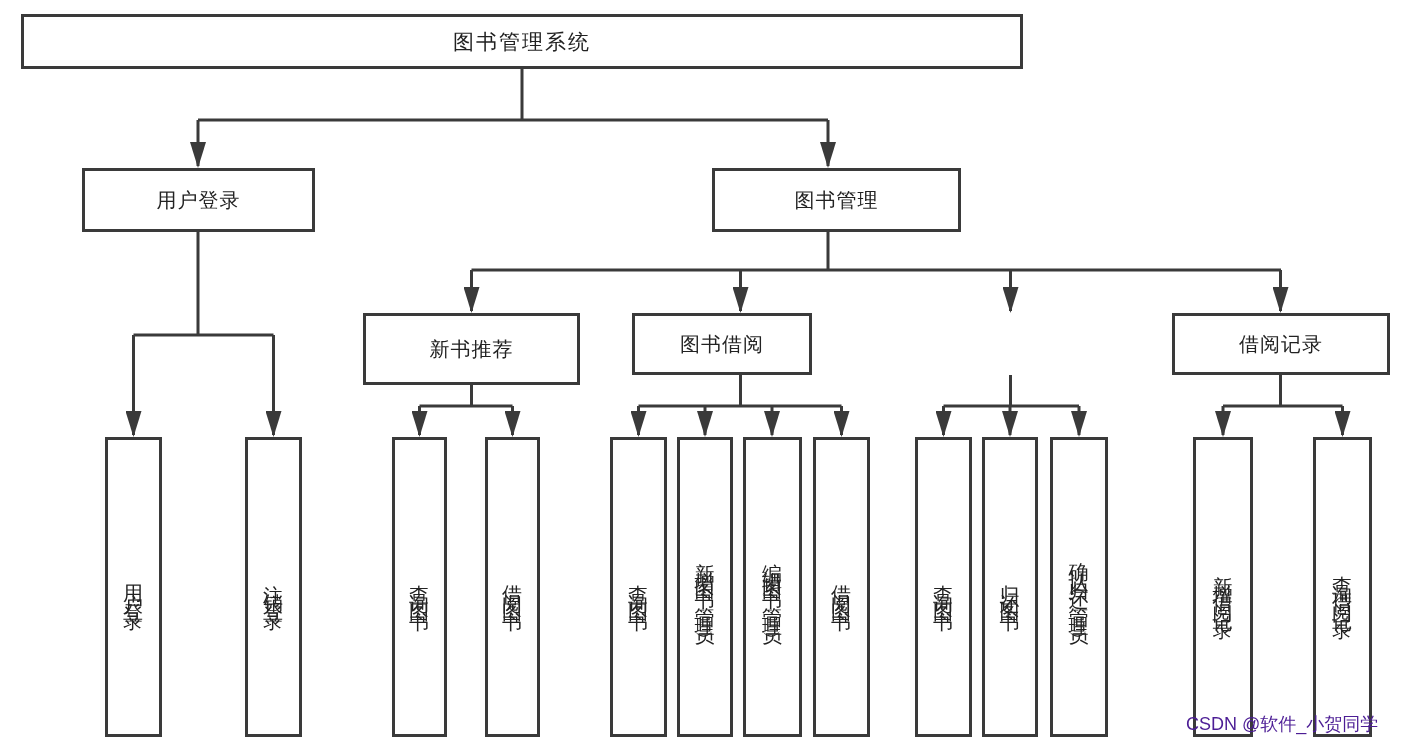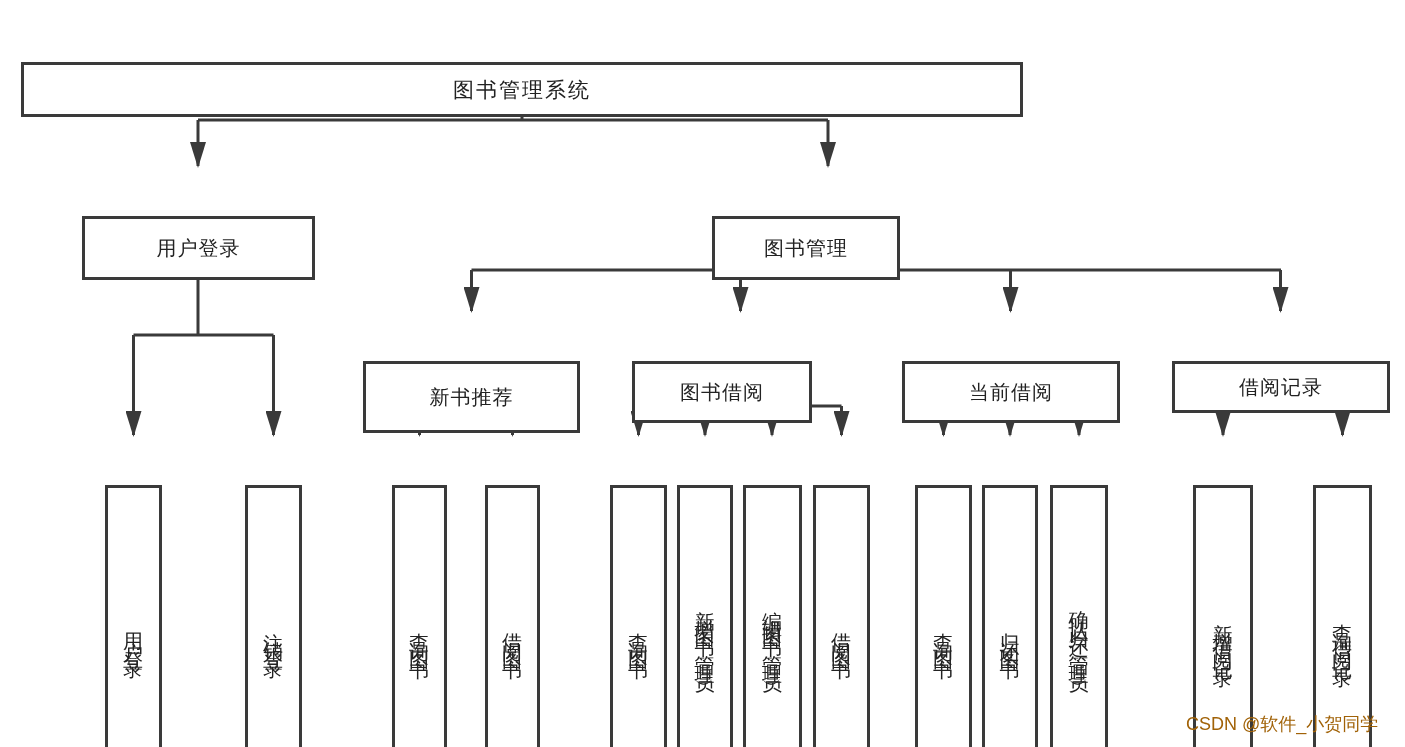--- a/index.html
+++ b/index.html
@@ -14,36 +14,35 @@
   #wires { position:absolute; left:0; top:0; width:1405px; height:747px; }
   .box {
     position:absolute;
     box-sizing:border-box;
     border:3px solid #3a3a3a;
     background:#ffffff;
     display:flex;
     align-items:center;
     justify-content:center;
     text-align:center;
-    margin-top:48px;
   }
   .hlabel { font-size:20px; letter-spacing:1px; white-space:nowrap; }
   .rootlabel { font-size:21px; letter-spacing:2px; }
   .leaf .vlabel {
     writing-mode:vertical-lr;
     font-size:20px;
     letter-spacing:9px;
     line-height:1;
     white-space:nowrap;
   }
   .watermark {
     position:absolute;
     left:1186px; top:712px;
     font-size:18px;
-    color:#a16207;
+    color:#4c1d95;
     white-space:nowrap;
   }
 </style>
 </head>
 <body>
 
 <div id="stage">
 
   <svg id="wires" viewBox="0 0 1405 747" xmlns="http://www.w3.org/2000/svg">
     <defs>
@@ -85,34 +84,31 @@
     </g>
   </svg>
 
   <div class="box" style="left:21px;top:14px;width:1002px;height:55px">
     <span class="rootlabel">图书管理系统</span>
   </div>
 
   <div class="box" style="left:82px;top:168px;width:233px;height:64px">
     <span class="hlabel">用户登录</span>
   </div>
-  <div class="box" style="left:712px;top:168px;width:188px;height:64px">
+  <div class="box" style="left:712px;top:168px;width:249px;height:64px">
     <span class="hlabel">图书管理</span>
   </div>
 
   <div class="box" style="left:363px;top:313px;width:217px;height:72px">
     <span class="hlabel">新书推荐</span>
   </div>
   <div class="box" style="left:632px;top:313px;width:180px;height:62px">
     <span class="hlabel">图书借阅</span>
   </div>
-  <div class="box" style="left:902px;top:313px;width:218px;height:62px">
-    <span class="hlabel">当前借阅</span>
-  </div>
-  <div class="box" style="left:1172px;top:313px;width:218px;height:52px">
+  <div class="box" style="left:1172px;top:313px;width:218px;height:62px">
     <span class="hlabel">借阅记录</span>
   </div>
 
   <div class="box leaf" style="left:105px;top:437px;width:57px;height:300px">
     <span class="vlabel">用户登录</span>
   </div>
   <div class="box leaf" style="left:245px;top:437px;width:57px;height:300px">
     <span class="vlabel">注销登录</span>
   </div>
 

